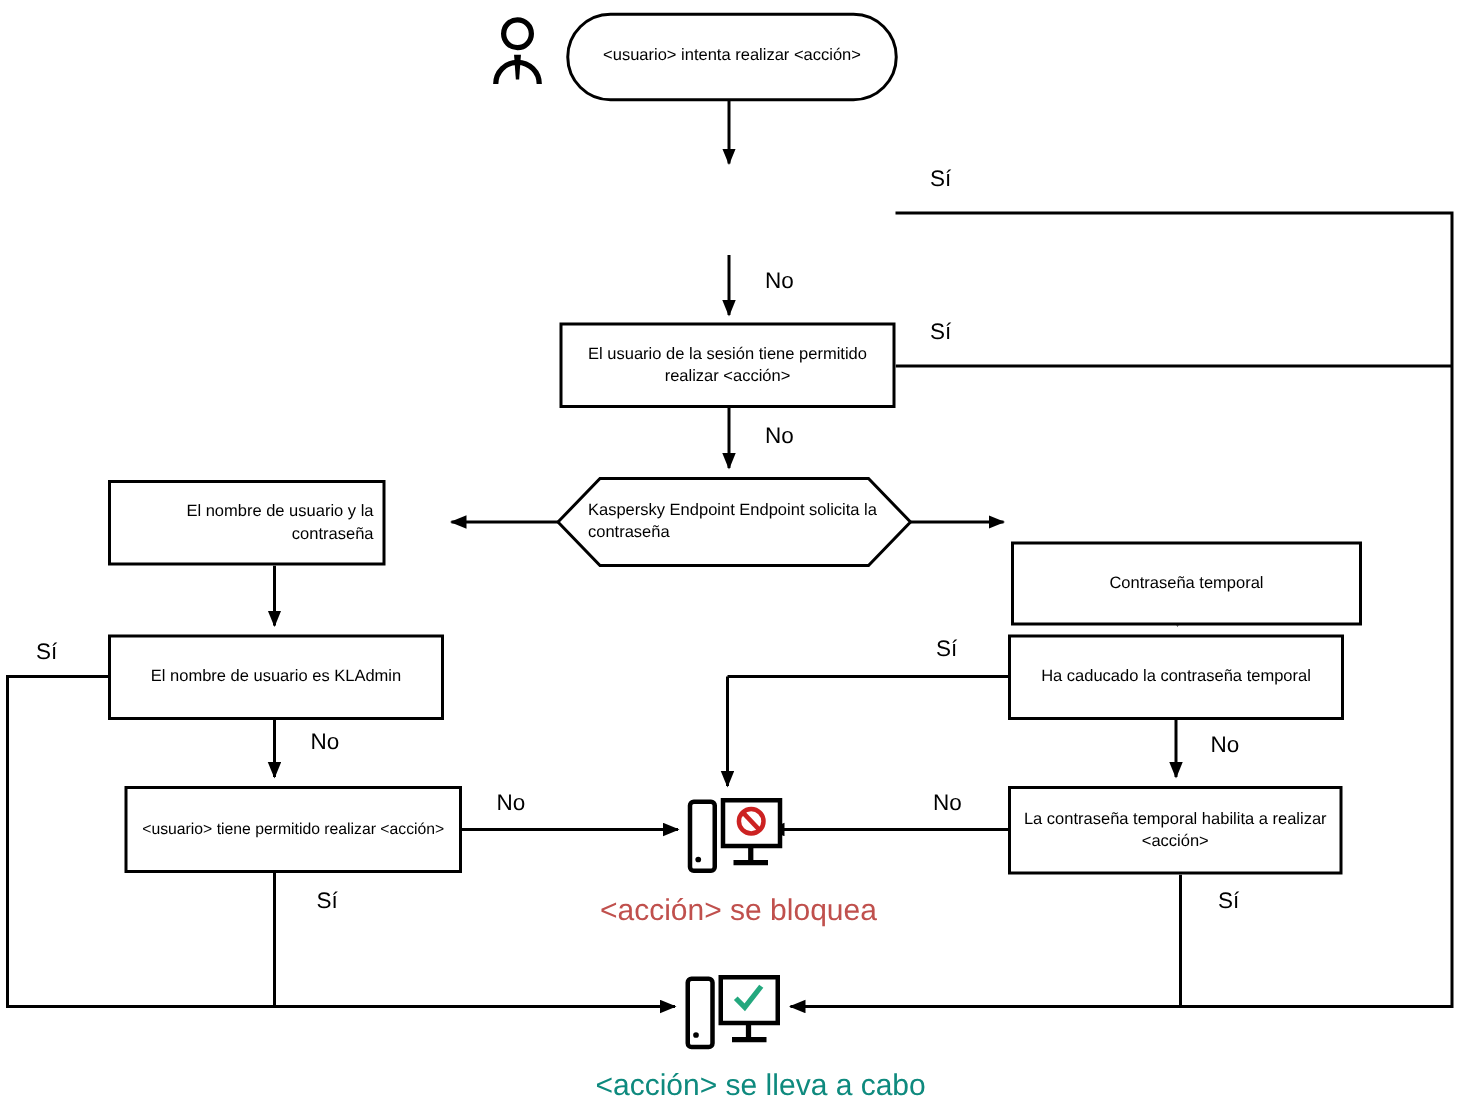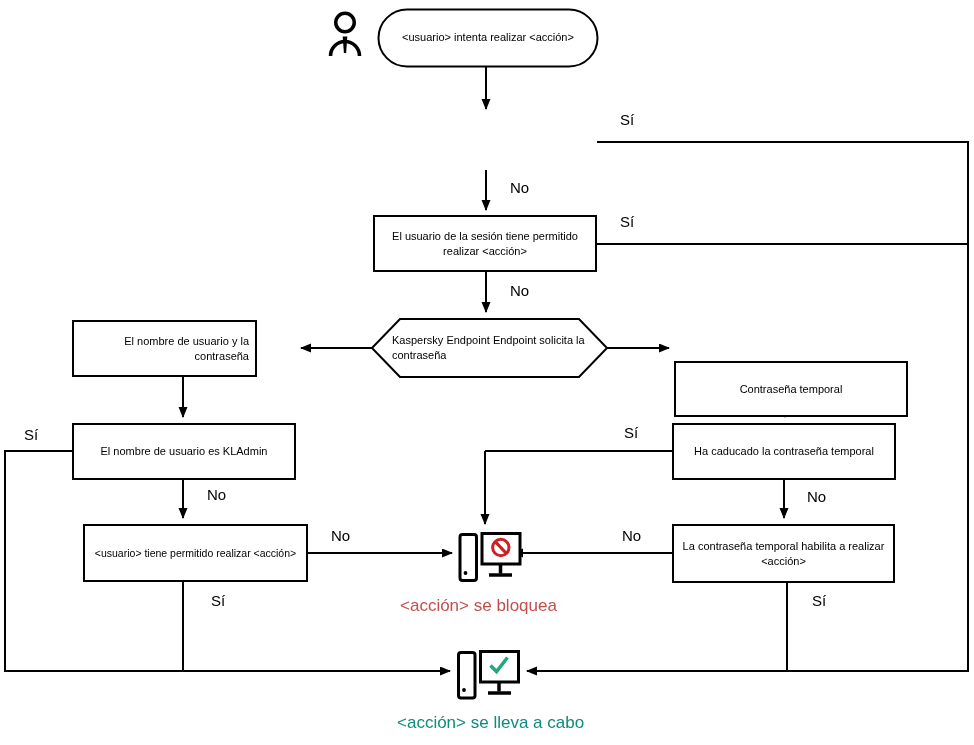--- a/index.html
+++ b/index.html
@@ -14,21 +14,21 @@
     font-size:11px;line-height:1.35;text-align:center;padding:3px 6px;
   }
   .shape-text{
     position:absolute;display:flex;align-items:center;justify-content:center;
     font-size:11px;line-height:1.35;box-sizing:border-box;
   }
   .lbl{
     position:absolute;font-size:15px;line-height:1.1;color:#000;white-space:nowrap;
   }
   .outcome{
-    position:absolute;font-size:17px;text-align:left;white-space:nowrap;
+    position:absolute;font-size:20px;text-align:left;white-space:nowrap;
   }
 </style>
 </head>
 <body>
 
 <div id="stage">
 
   <svg id="wires" viewBox="0 0 974 745" xmlns="http://www.w3.org/2000/svg">
     <defs>
       <marker id="arr" markerUnits="userSpaceOnUse" markerWidth="12" markerHeight="10" refX="10" refY="4.5" orient="auto">

